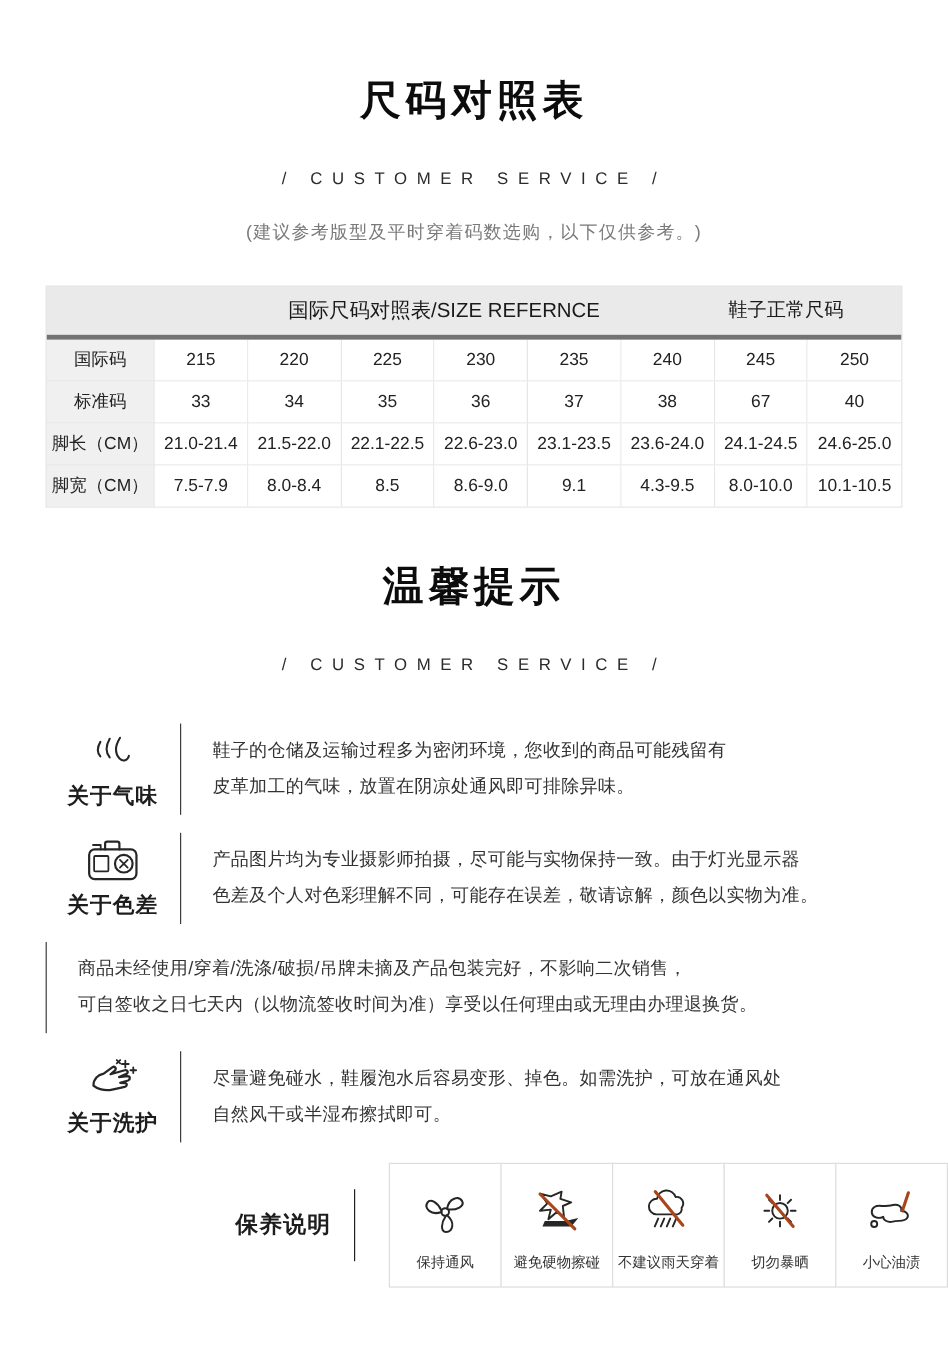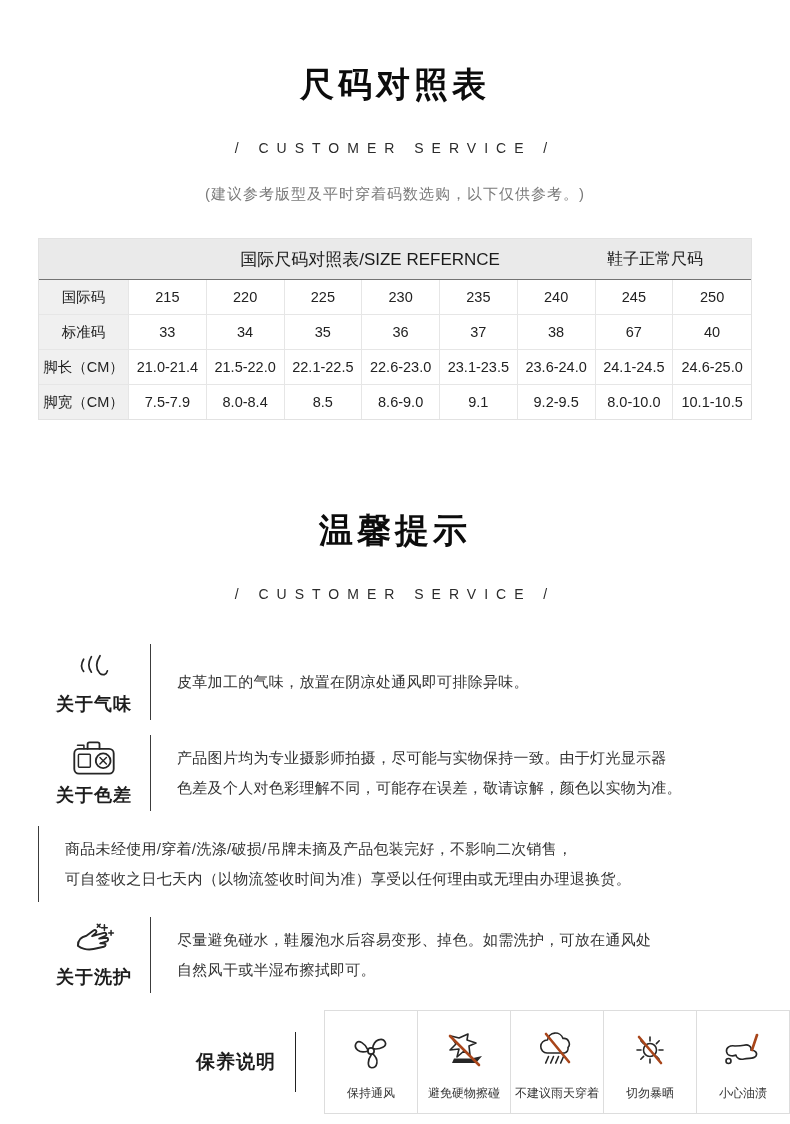--- a/index.html
+++ b/index.html
@@ -18,41 +18,41 @@
     letter-spacing:8px;line-height:16px;font-weight:400;
   }
   .note-line{
     margin-top:28px;text-align:center;font-size:15px;color:#7a7a7a;line-height:20px;letter-spacing:1px;
   }
   
   .size-table{
     margin:34px 38px 0;width:714px;border:1px solid #e2e2e2;box-sizing:border-box;
   }
   .thead{
-    position:relative;height:40px;background:#eaeaea;border-bottom:1px solid #737373;
+    position:relative;height:40px;background:#eaeaea;border-bottom:4px solid #737373;
   }
   .thead .th-left{
     position:absolute;left:46.5%;top:50%;transform:translate(-50%,-50%);
     font-size:17px;color:#1a1a1a;white-space:nowrap;
   }
   .thead .th-right{
     position:absolute;left:86.5%;top:50%;transform:translate(-50%,-50%);
     font-size:16px;color:#1a1a1a;white-space:nowrap;
   }
   .tgrid{display:grid;grid-template-columns:90px repeat(8,1fr);}
   .tgrid .cell{
     height:34px;line-height:34px;text-align:center;font-size:14.5px;color:#222;
     border-right:1px solid #e6e6e6;border-bottom:1px solid #e6e6e6;background:#fff;
     white-space:nowrap;overflow:hidden;
   }
   .tgrid .cell:nth-child(9n){border-right:none;}
   .tgrid .cell:nth-last-child(-n+9){border-bottom:none;}
   .tgrid .rowlabel{background:#f0f0f0;font-size:14.5px;}
   
-  .tips-title-gap{margin-top:92px;}
+  .tips-title-gap{margin-top:48px;}
   .tips{margin:34px 38px 0;}
   .tip-row{display:flex;align-items:center;height:91px;}
   .tip-left{
     width:112px;flex:0 0 112px;display:flex;flex-direction:column;align-items:center;justify-content:center;
   }
   .tip-icon{height:38px;display:flex;align-items:center;justify-content:center;}
   .tip-label{margin-top:6px;font-size:18px;font-weight:700;color:#1d1d1d;letter-spacing:1px;white-space:nowrap;}
   .tip-divider{width:1px;height:76px;background:#3c3c3c;flex:0 0 1px;}
   .tip-text{padding-left:26px;}
   .tip-text p{margin:0;font-size:15px;color:#333;line-height:30px;white-space:nowrap;letter-spacing:0.3px;}
@@ -118,21 +118,21 @@
       <div class="cell">23.6-24.0</div>
       <div class="cell">24.1-24.5</div>
       <div class="cell">24.6-25.0</div>
 
       <div class="cell rowlabel">脚宽（CM）</div>
       <div class="cell">7.5-7.9</div>
       <div class="cell">8.0-8.4</div>
       <div class="cell">8.5</div>
       <div class="cell">8.6-9.0</div>
       <div class="cell">9.1</div>
-      <div class="cell">9.2-9.5</div>
+      <div class="cell">4.3-9.5</div>
       <div class="cell">8.0-10.0</div>
       <div class="cell">10.1-10.5</div>
     </div>
   </div>
 
   <h1 class="big-title tips-title-gap">温馨提示</h1>
   <div class="cs-line">/ CUSTOMER SERVICE /</div>
 
   <div class="tips">
 
@@ -142,20 +142,21 @@
           <svg width="38" height="30" viewBox="0 0 44 34">
             <path class="ln" d="M10 8 C6.5 14 6.5 18 10 22"></path>
             <path class="ln" d="M19 5 C15 12 15 18 19 23"></path>
             <path class="ln" d="M29 4 C24 12 24 19 28.5 24 C32 27.5 36.5 26 37.5 21.5"></path>
           </svg>
         </span>
         <span class="tip-label">关于气味</span>
       </div>
       <div class="tip-divider"></div>
       <div class="tip-text">
+        <p>鞋子的仓储及运输过程多为密闭环境，您收到的商品可能残留有</p>
         <p>皮革加工的气味，放置在阴凉处通风即可排除异味。</p>
       </div>
     </div>
 
     <div class="tip-row">
       <div class="tip-left">
         <span class="tip-icon">
           <svg width="44" height="38" viewBox="0 0 48 40">
             <rect class="ln" x="2.5" y="10" width="43" height="27" rx="5"></rect>
             <path class="ln" d="M17 10 v-5 a2 2 0 0 1 2-2 h9 a2 2 0 0 1 2 2 v5"></path>

